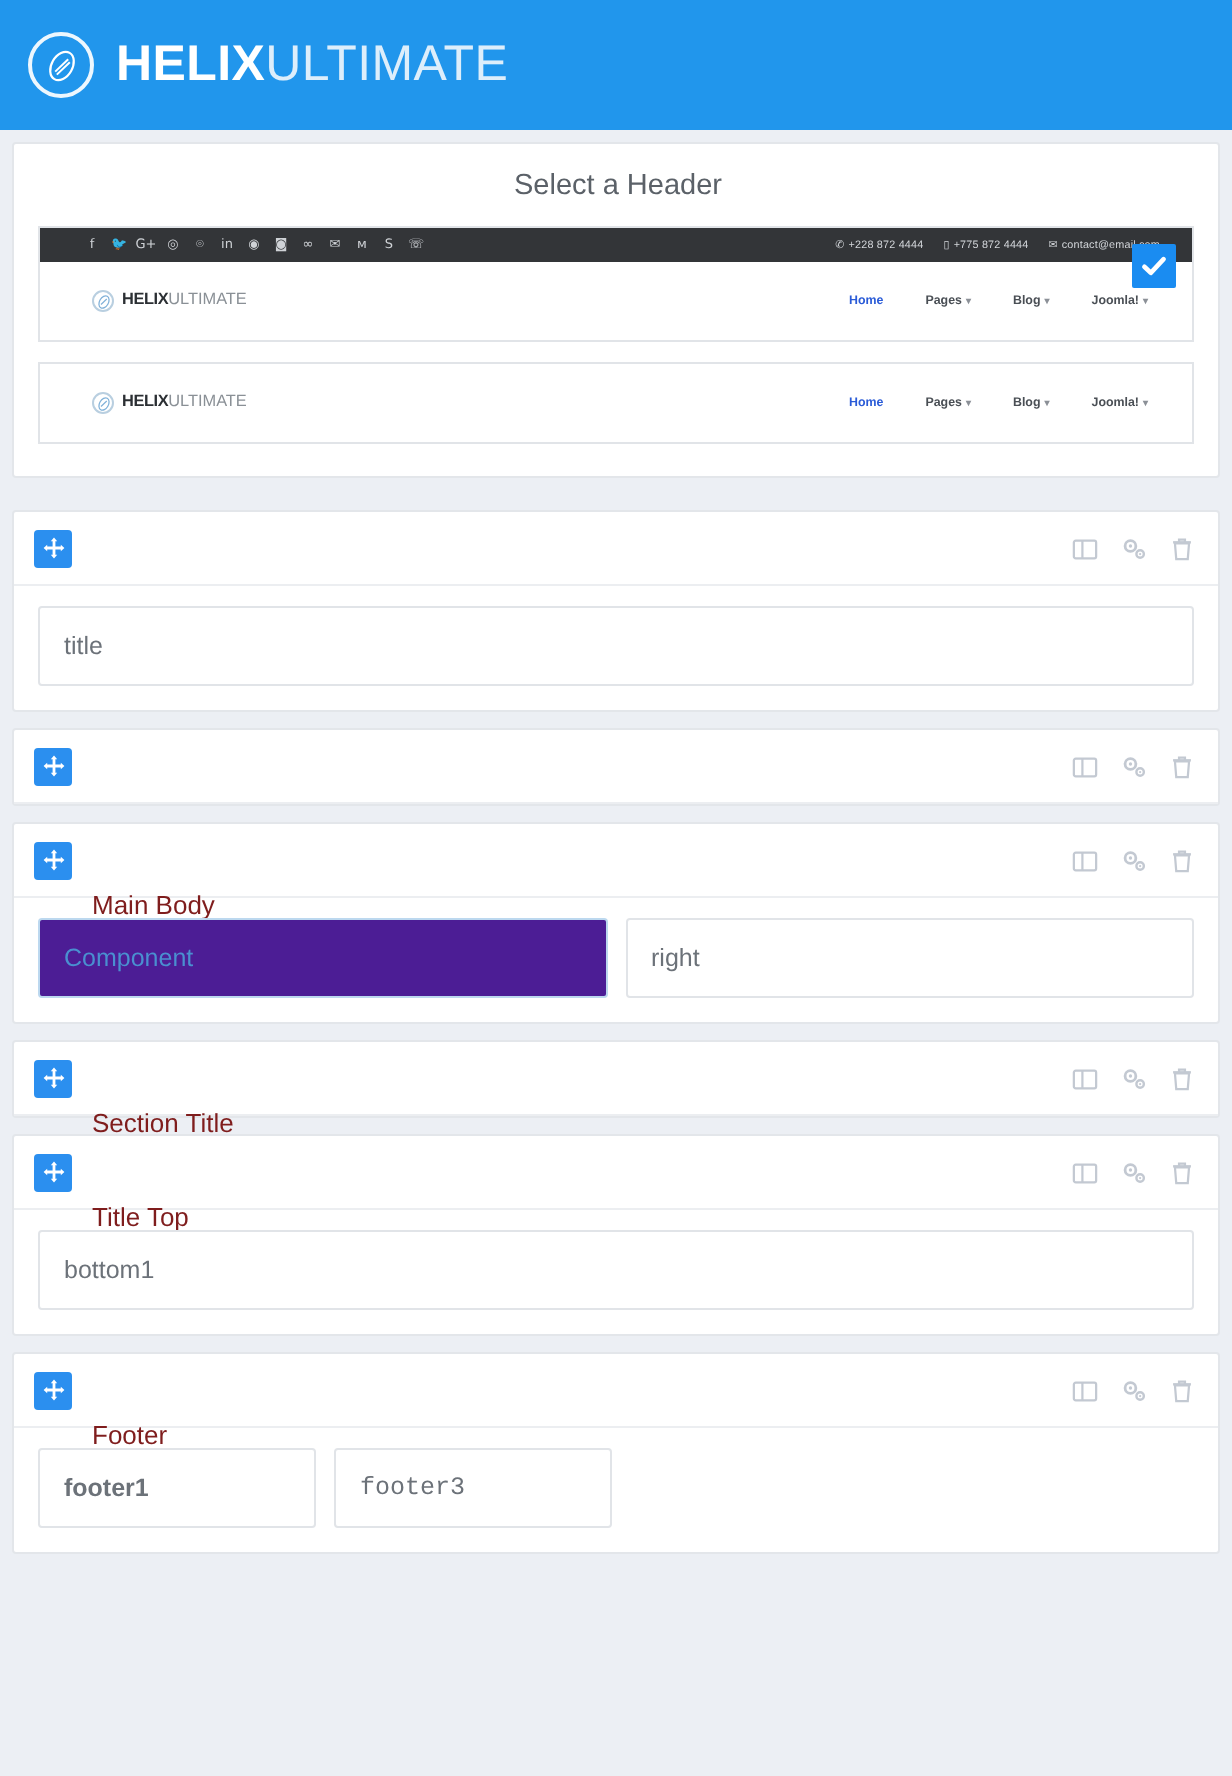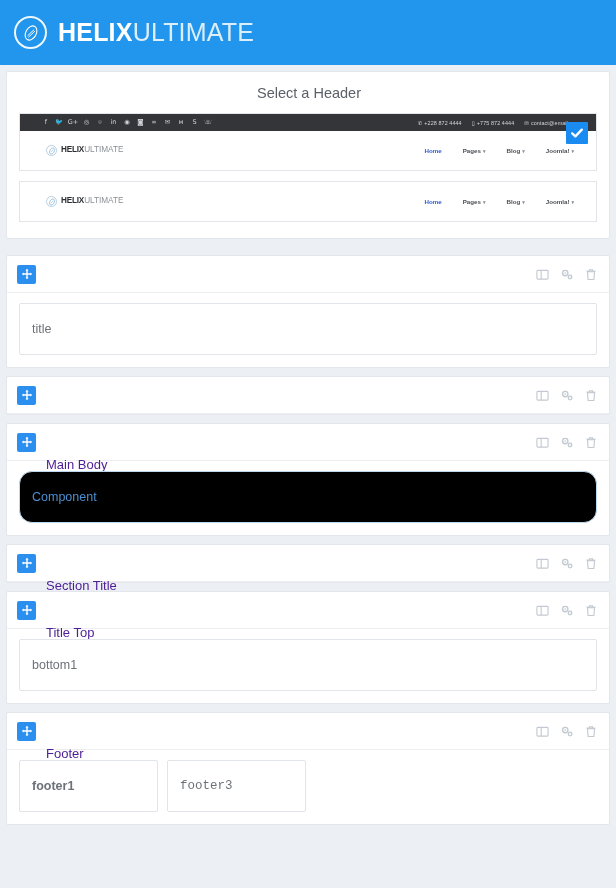--- a/index.html
+++ b/index.html
@@ -154,21 +154,21 @@
     width: 19px; height: 19px;
     background: #2b8fef;
     border-radius: 2px;
     display: flex; align-items: center; justify-content: center;
     flex: 0 0 auto;
     cursor: move;
   }
   .drag-handle svg { display: block; }
   .sec-title {
     font-size: 13px;
-    color: #4c1d95;
+    color: #7f1d1d;
     margin-left: 10px;
     font-weight: 400;
     white-space: nowrap;
     margin-top: 44px;
   }
   .sec-actions {
     margin-left: auto;
     display: flex;
     align-items: center;
     gap: 11px;
@@ -177,37 +177,36 @@
   .sec-actions .act svg { display: block; }
 
   .sec-body {
     padding: 10px 12px 12px 12px;
     display: flex;
     gap: 9px;
   }
   .block {
     border: 1px solid #e1e4e8;
     background: #fff;
-    height: 52px;
+    height: 40px;
     display: flex;
     align-items: center;
     padding: 0 12px;
     font-size: 12.5px;
     color: #6c7279;
     border-radius: 2px;
     flex: 1 1 0;
     min-width: 0;
     white-space: nowrap;
     overflow: hidden;
   }
   .block.component {
-    background: #000000;
+    background: #4c1d95;
     border-color: #bcd8ef;
     color: #4a8fd0;
-    border-radius: 13px;
   }
   
   .sec-body.footer-body .block.w-f1 { flex: 0 0 139px; font-weight: bold; }
   .sec-body.footer-body .block.w-f2 { flex: 1 1 auto; }
   .sec-body.footer-body .block.w-f3 { flex: 0 0 139px; font-family: Liberation Mono, monospace; }
 </style>
 </head>
 <body>
 
 <div id="app">
@@ -425,20 +424,21 @@
           <svg width="12" height="13" viewBox="0 0 12 14">
               <path d="M2.2 4 H9.8 L9.1 12.4 H2.9 Z" fill="none" stroke="currentColor" stroke-width="1.2"></path>
               <line x1="1.2" y1="3.4" x2="10.8" y2="3.4" stroke="currentColor" stroke-width="1.3"></line>
               <path d="M4.4 3.3 V1.9 H7.6 V3.3" fill="none" stroke="currentColor" stroke-width="1.2"></path>
             </svg>
         </span>
       </span>
     </div>
     <div class="sec-body">
       <div class="block component">Component</div>
+      <div class="block">right</div>
     </div>
   </div>
 
   <div class="section">
     <div class="sec-head">
       <span class="drag-handle">
         <svg width="12" height="12" viewBox="0 0 12 12">
             <path d="M6 .8 L7.6 2.6 H6.7 V5.3 H9.4 V4.4 L11.2 6 L9.4 7.6 V6.7 H6.7 V9.4 H7.6 L6 11.2 L4.4 9.4 H5.3 V6.7 H2.6 V7.6 L.8 6 L2.6 4.4 V5.3 H5.3 V2.6 H4.4 Z" fill="#ffffff"></path>
           </svg>
       </span>

